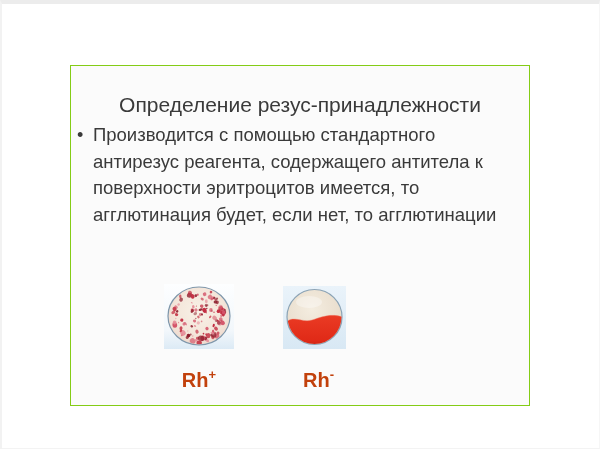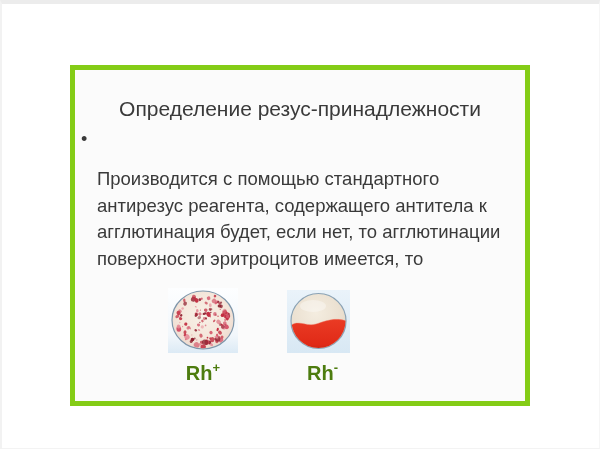--- a/index.html
+++ b/index.html
@@ -12,70 +12,70 @@
     border-left:2px solid #f2f2f2;
     border-right:1px solid #f6f6f6;
     border-bottom:1px solid #f3f3f3;
     overflow:hidden;
     font-family:"Liberation Sans","DejaVu Sans",sans-serif;
   }
   .slide {
     position:absolute; left:68px; top:61px;
     width:460px; height:341px;
     background:#fbfbfb;
-    border:5px solid #84cc16;
+    border:1px solid #84cc16;
   }
   .slide-title {
     position:absolute; top:27px; left:0; right:0;
     text-align:center;
     font-size:21px; line-height:24px;
     color:#3a3a3a;
     white-space:nowrap;
   }
   .bullet-item {
     position:absolute; left:0; top:56px; width:460px;
   }
   .bullet-marker {
     position:absolute; left:6px; top:0;
     font-size:18px; line-height:26.5px; color:#3a3a3a;
   }
   .bullet-lines {
-    position:absolute; left:22px; top:0; width:438px;margin-top:40px;
+    position:absolute; left:22px; top:0; width:438px;
   }
   .bullet-line {
     font-size:18.5px; line-height:26.5px;
     color:#3a3a3a; white-space:nowrap;
   }
   .figures { position:absolute; left:0; top:0; width:460px; height:341px; }
   .figure { position:absolute; text-align:center; }
   .figure-rh-positive { left:93px; top:218px; width:70px; }
   .figure-rh-negative { left:212px; top:220px; width:71px; }
   .dish-svg { display:block; }
   .figure-label {
-    margin-top:5px;
-    font-size:20px; font-weight:bold; color:#4d7c0f;
+    margin-top:16px;
+    font-size:20px; font-weight:bold; color:#c2410c;
     line-height:20px;
   }
   .figure-label sup { font-size:13px; font-weight:bold; }
 </style>
 </head>
 <body>
 
 <div class="page">
   <div class="slide">
 
     <div class="slide-title">Определение резус-принадлежности</div>
 
     <div class="bullet-item">
       <span class="bullet-marker">•</span>
       <div class="bullet-lines">
         <div class="bullet-line">Производится с помощью стандартного</div>
         <div class="bullet-line">антирезус реагента, содержащего антитела к</div>
+        <div class="bullet-line">поверхности эритроцитов имеется, то</div>
         <div class="bullet-line">агглютинация будет, если нет, то агглютинации</div>
-        <div class="bullet-line">поверхности эритроцитов имеется, то</div>
       </div>
     </div>
 
     <div class="figures">
 
       <div class="figure figure-rh-positive">
         <svg class="dish-svg" width="70" height="65" viewBox="0 0 70 65">
           <defs>
             <linearGradient id="sq1" x1="0" y1="0" x2="0" y2="1">
               <stop offset="0" stop-color="#fdfeff"></stop>

